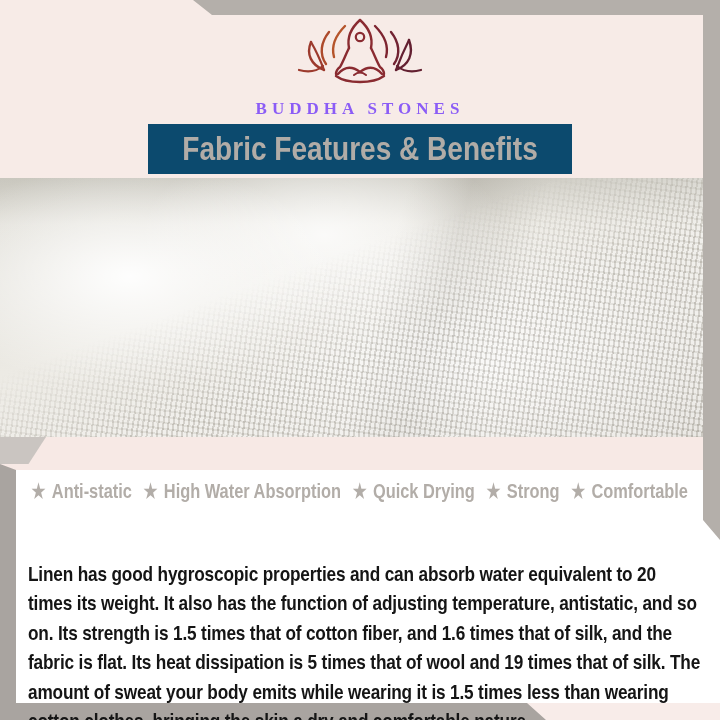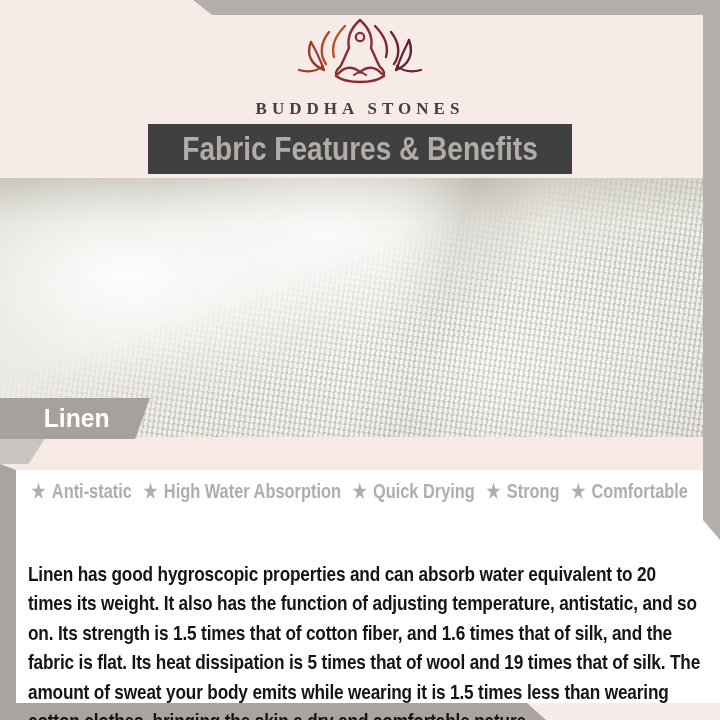--- a/index.html
+++ b/index.html
@@ -17,24 +17,24 @@
     clip-path:polygon(193px 0,720px 0,720px 540px,703px 520px,703px 15px,212px 15px);}
   .frame-bl{position:absolute;inset:0;background:#a9a4a0;
     clip-path:polygon(0 464px,16px 470px,16px 703px,527px 703px,546px 720px,0 720px);}
   .fold-block{position:absolute;left:0;top:437px;width:46px;height:27px;background:#cac5c1;
     clip-path:polygon(0 0,100% 0,62% 100%,0 100%);}
 
   
   .logo-svg{position:absolute;left:285px;top:14px;width:150px;height:80px;}
   .brand-name{position:absolute;left:0;top:99px;width:720px;text-align:center;
     font-family:"Liberation Serif", serif;font-size:17px;font-weight:600;
-    letter-spacing:5px;color:#404040;}
+    letter-spacing:5px;color:#8b5cf6;}
 
   
-  .title-band{position:absolute;left:148px;top:124px;width:424px;height:50px;background:#404040;
+  .title-band{position:absolute;left:148px;top:124px;width:424px;height:50px;background:#0c4a6e;
     display:flex;align-items:center;justify-content:center;}
   .title-text{font-size:33px;font-weight:700;color:#b1aca7;white-space:nowrap;
     transform:scaleX(.85);}
 
   
   .photo{position:absolute;left:0;top:178px;width:720px;height:259px;
     background:linear-gradient(160deg,#dcdad3,#edebe5 40%,#e4e1da 70%,#d3cfc7 100%);}
   .photo::before{content:"";position:absolute;inset:0;background:
     radial-gradient(ellipse 300px 160px at 18% 38%,rgba(255,255,255,.95),transparent 70%),
     radial-gradient(ellipse 260px 140px at 45% 22%,rgba(255,255,255,.8),transparent 70%),
@@ -105,23 +105,20 @@
     <path d="M53,60 C60,52 67,52 75,58 C83,52 90,52 97,60" stroke="#8a2b31" stroke-width="2.4"></path>
     <path d="M51,62 C62,70 88,70 99,62" stroke="#8a2b31" stroke-width="2.4"></path>
     <path d="M69,61 Q75,56 81,61" stroke="#8a2b31" stroke-width="2"></path>
   </svg>
   <div class="brand-name">BUDDHA STONES</div>
 
   <div class="title-band">
     <span class="title-text">Fabric Features &amp; Benefits</span>
   </div>
 
-  <div class="linen-ribbon">
-    <span class="linen-label">Linen</span>
-  </div>
 
   <div class="features">
     <div class="features-inner">
       <span class="feat">
         <span class="star">★</span>
         <span class="feat-label">Anti-static</span>
       </span>
       <span class="feat">
         <span class="star">★</span>
         <span class="feat-label">High Water Absorption</span>

